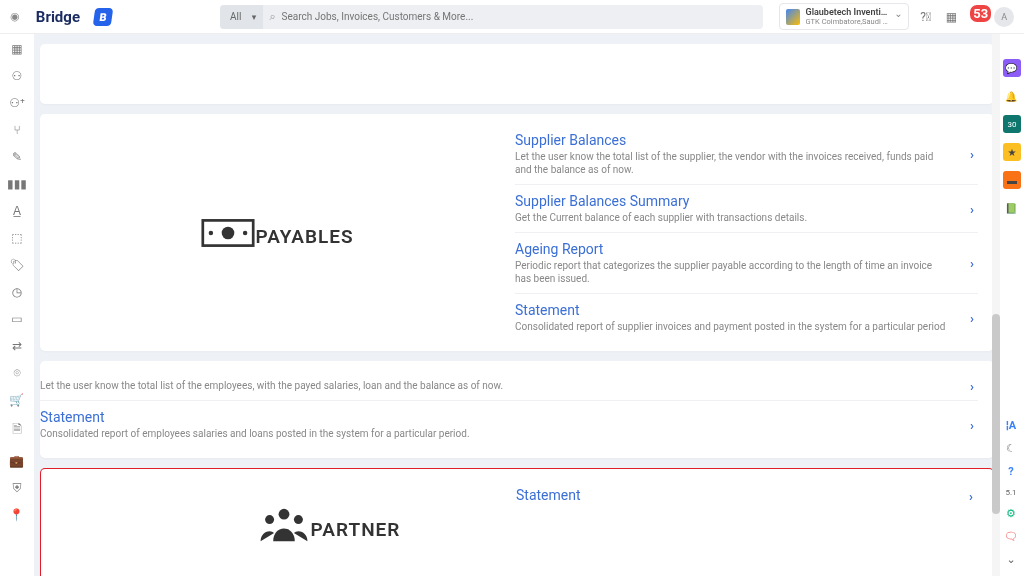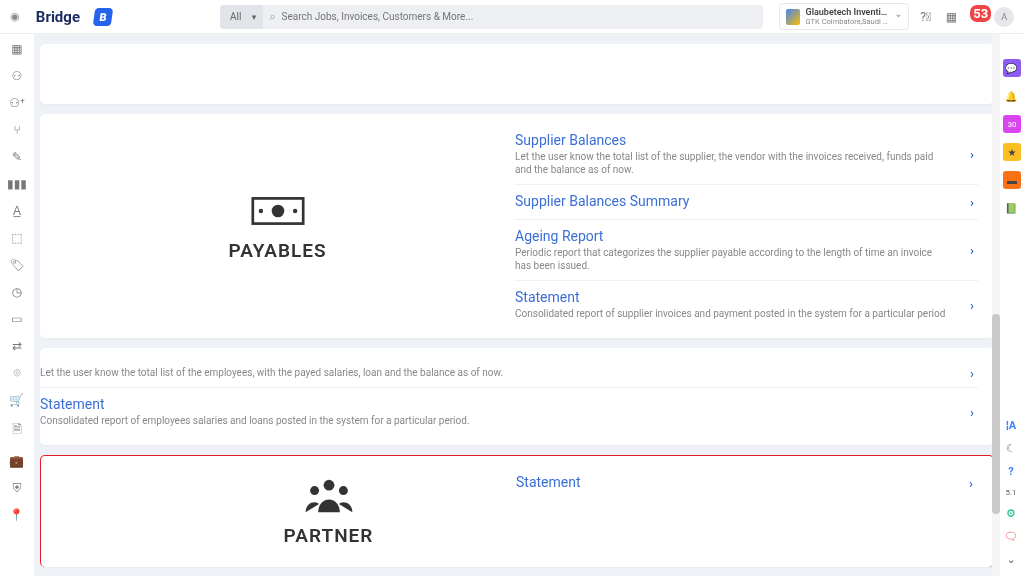--- a/index.html
+++ b/index.html
@@ -24,21 +24,21 @@
 .badge{position:absolute;top:-5px;right:-5px;background:#ef4444;color:#fff;font-size:13px;border-radius:7px;padding:1px 3px;font-weight:700}
 .avatar{width:20px;height:20px;border-radius:50%;background:#e5e7eb;display:flex;align-items:center;justify-content:center;font-size:9px;color:#888}
 .shell{display:flex;height:calc(576px - 34px)}
 .leftnav{width:34px;background:#fff;display:flex;flex-direction:column;align-items:center;padding-top:8px;gap:13px;color:#777}
 .leftnav span{font-size:12px;cursor:pointer}
 .main{flex:1;background:#eef1f5;overflow-y:auto;padding:0 6px 6px 6px;position:relative}
 .rightrail{width:24px;display:flex;flex-direction:column;align-items:center;padding-top:25px;gap:10px;font-size:11px}
 .rr{width:18px;height:18px;border-radius:3px;display:flex;align-items:center;justify-content:center;font-size:10px}
 .card{background:#fff;border-radius:5px;margin-top:10px;display:flex;min-height:60px;box-shadow:0 1px 2px rgba(0,0,0,.03)}
 .cardtop{height:26px}
-.cardleft{width:475px;display:flex;flex-direction:column;align-items:center;justify-content:center;padding:20px 0}
+.cardleft{width:475px;display:flex;flex-direction:row;align-items:center;justify-content:center;padding:36px 0}
 .cardleft svg{width:54px;height:40px;fill:#333}
 .cardtitle{font-size:19px;font-weight:600;letter-spacing:1px;color:#333;margin-top:8px}
 .cardright{flex:1;padding:10px 16px 10px 0}
 .item{border-bottom:1px solid #eef0f3;padding:8px 30px 8px 0;position:relative}
 .item:last-child{border-bottom:0}
 .ititle{color:#3b6fd6;font-size:14px;margin-bottom:2px}
 .idesc{color:#888;font-size:10px;line-height:1.3}
 .chev{position:absolute;right:4px;top:50%;transform:translateY(-50%);color:#3b6fd6;font-size:13px;font-weight:700}
 .highlight{border:1.5px solid #e11d2a;border-bottom:0}
 .highlight .cardleft{margin-left:100px;width:375px}
@@ -111,20 +111,21 @@
             <div class="cardtitle">PAYABLES</div>
           </div>
           <div class="cardright">
             <div class="item">
               <div class="ititle">Supplier Balances</div>
               <div class="idesc">Let the user know the total list of the supplier, the vendor with the invoices received, funds paid and the balance as of now.</div>
               <span class="chev">›</span>
             </div>
             <div class="item">
               <div class="ititle">Supplier Balances Summary</div>
+              <div class="idesc">Get the Current balance of each supplier with transactions details.</div>
               <span class="chev">›</span>
             </div>
             <div class="item">
               <div class="ititle">Ageing Report</div>
               <div class="idesc">Periodic report that categorizes the supplier payable according to the length of time an invoice has been issued.</div>
               <span class="chev">›</span>
             </div>
             <div class="item">
               <div class="ititle">Statement</div>
               <div class="idesc">Consolidated report of supplier invoices and payment posted in the system for a particular period</div>
@@ -167,21 +168,21 @@
       </div>
 
     <div class="scrollbar">
         <div class="thumb"></div>
       </div>
   </div>
 
   <div class="rightrail">
     <div class="rr" style="background:#8b5cf6;color:#fff">💬</div>
     <div class="rr" style="color:#f59e0b">🔔</div>
-    <div class="rr" style="background:#d946ef;color:#fff;font-size:8px">30</div>
+    <div class="rr" style="background:#0f766e;color:#fff;font-size:8px">30</div>
     <div class="rr" style="background:#fbbf24">★</div>
     <div class="rr" style="background:#f97316">▬</div>
     <div class="rr" style="color:#10b981">📗</div>
   </div>
 </div>
 
 <div class="rightctl">
   <div style="color:#3b82f6;font-weight:700">¦A</div>
   <div>☾</div>
   <div style="color:#3b82f6;font-weight:700">?</div>

